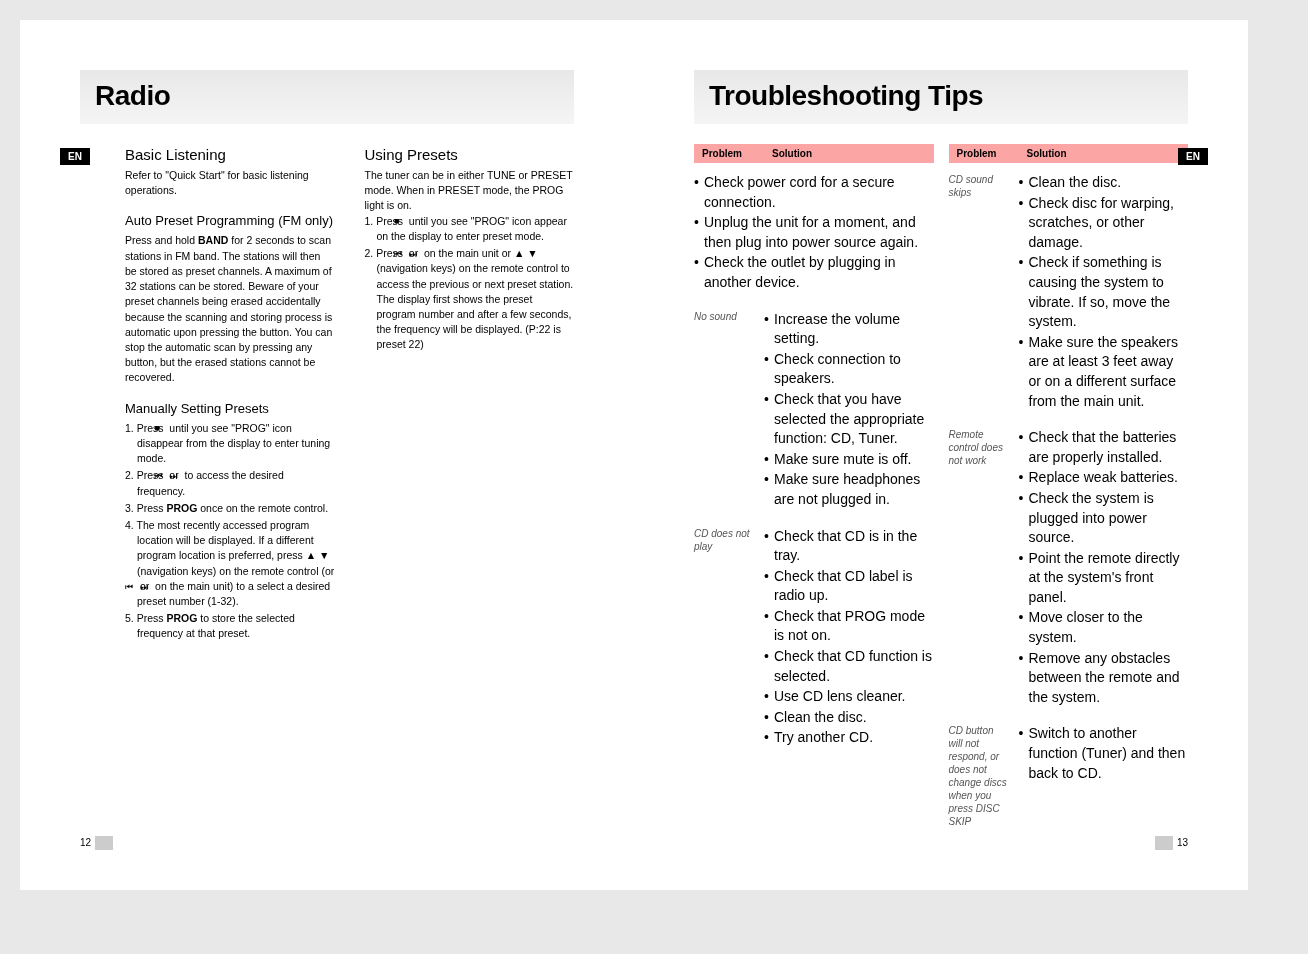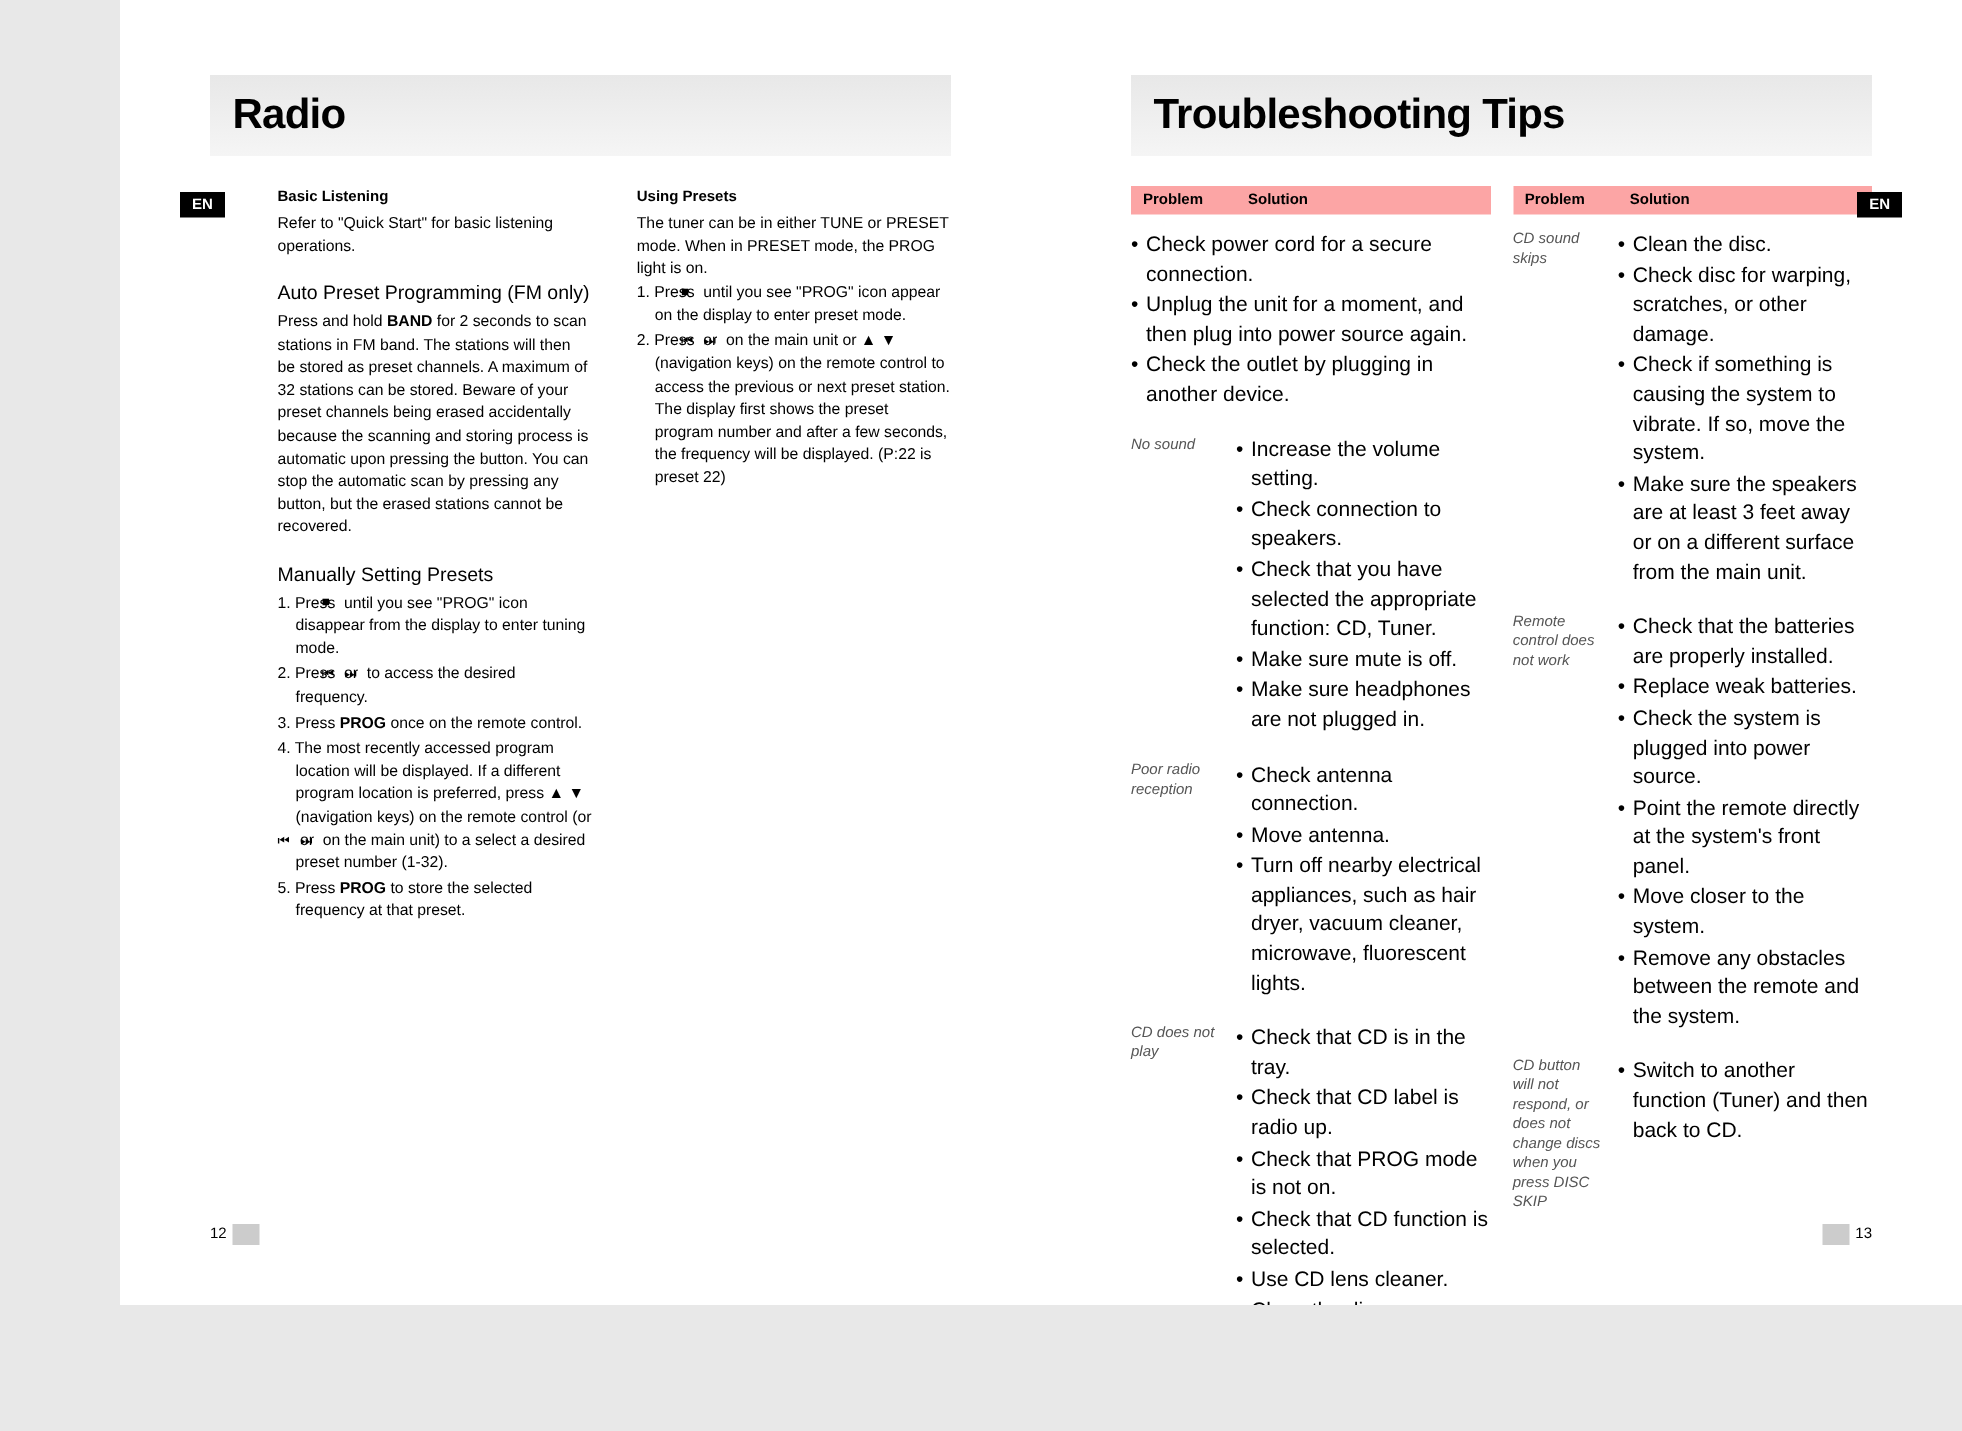--- a/index.html
+++ b/index.html
@@ -1,26 +1,26 @@
 <!DOCTYPE html>
 <html><head>
 <meta charset="utf-8">
 <style>
 *{margin:0;padding:0;box-sizing:border-box}
 body{background:#e8e8e8;font-family:Arial,Helvetica,sans-serif;font-size:11px;color:#000}
-.spread{display:flex;justify-content:flex-end;gap:0}
+.spread{display:flex;justify-content:flex-start;padding:20px;gap:0}
 .page{background:#fff;width:614px;height:870px;position:relative;padding:50px 60px 40px 60px}
 .title-bar{background:linear-gradient(#e8e8e8,#f5f5f5);padding:10px 15px 12px;margin-bottom:20px}
 .title-bar h1{font-size:28px;font-weight:900;letter-spacing:-0.5px}
 .en-badge{position:absolute;background:#000;color:#fff;font-size:10px;font-weight:bold;padding:3px 8px}
 .page-left .en-badge{left:40px;top:128px}
 .page-right .en-badge{right:40px;top:128px}
 .cols{display:flex;gap:30px}
 .col{flex:1}
-h2{font-size:10px;font-weight:bold;margin-bottom:5px;margin-top:2px}
+h2{font-size:15px;font-weight:normal;margin-bottom:5px;margin-top:2px}
 h3{font-size:13px;font-weight:normal;margin:15px 0 5px}
 p,li{font-size:10.5px;line-height:1.45}
 ol{list-style:none}
 ol li{margin-bottom:2px;padding-left:12px;text-indent:-12px}
 .icon{display:inline-block;vertical-align:middle;font-size:9px}
 .pnum{position:absolute;bottom:40px;font-size:10px}
 .page-left .pnum{left:60px}
 .page-right .pnum{right:60px}
 .pnum-box{display:inline-block;background:#ccc;width:18px;height:14px;vertical-align:middle;margin:0 4px}
 .page-left .content-area{padding-left:20px}
@@ -111,32 +111,20 @@
                   <li>Increase the volume setting.</li>
                   <li>Check connection to speakers.</li>
                   <li>Check that you have selected the appropriate function: CD, Tuner.</li>
                   <li>Make sure mute is off.</li>
                   <li>Make sure headphones are not plugged in.</li>
                 </ul>
               </div>
             </div>
             <div class="ts-row">
               <div class="prob-col">
-                <div class="prob-label">Poor radio reception</div>
-              </div>
-              <div class="sol-col">
-                <ul class="sol-list">
-                  <li>Check antenna connection.</li>
-                  <li>Move antenna.</li>
-                  <li>Turn off nearby electrical appliances, such as hair dryer, vacuum cleaner, microwave, fluorescent lights.</li>
-                </ul>
-              </div>
-            </div>
-            <div class="ts-row">
-              <div class="prob-col">
                 <div class="prob-label">CD does not play</div>
               </div>
               <div class="sol-col">
                 <ul class="sol-list">
                   <li>Check that CD is in the tray.</li>
                   <li>Check that CD label is radio up.</li>
                   <li>Check that PROG mode is not on.</li>
                   <li>Check that CD function is selected.</li>
                   <li>Use CD lens cleaner.</li>
                   <li>Clean the disc.</li>

